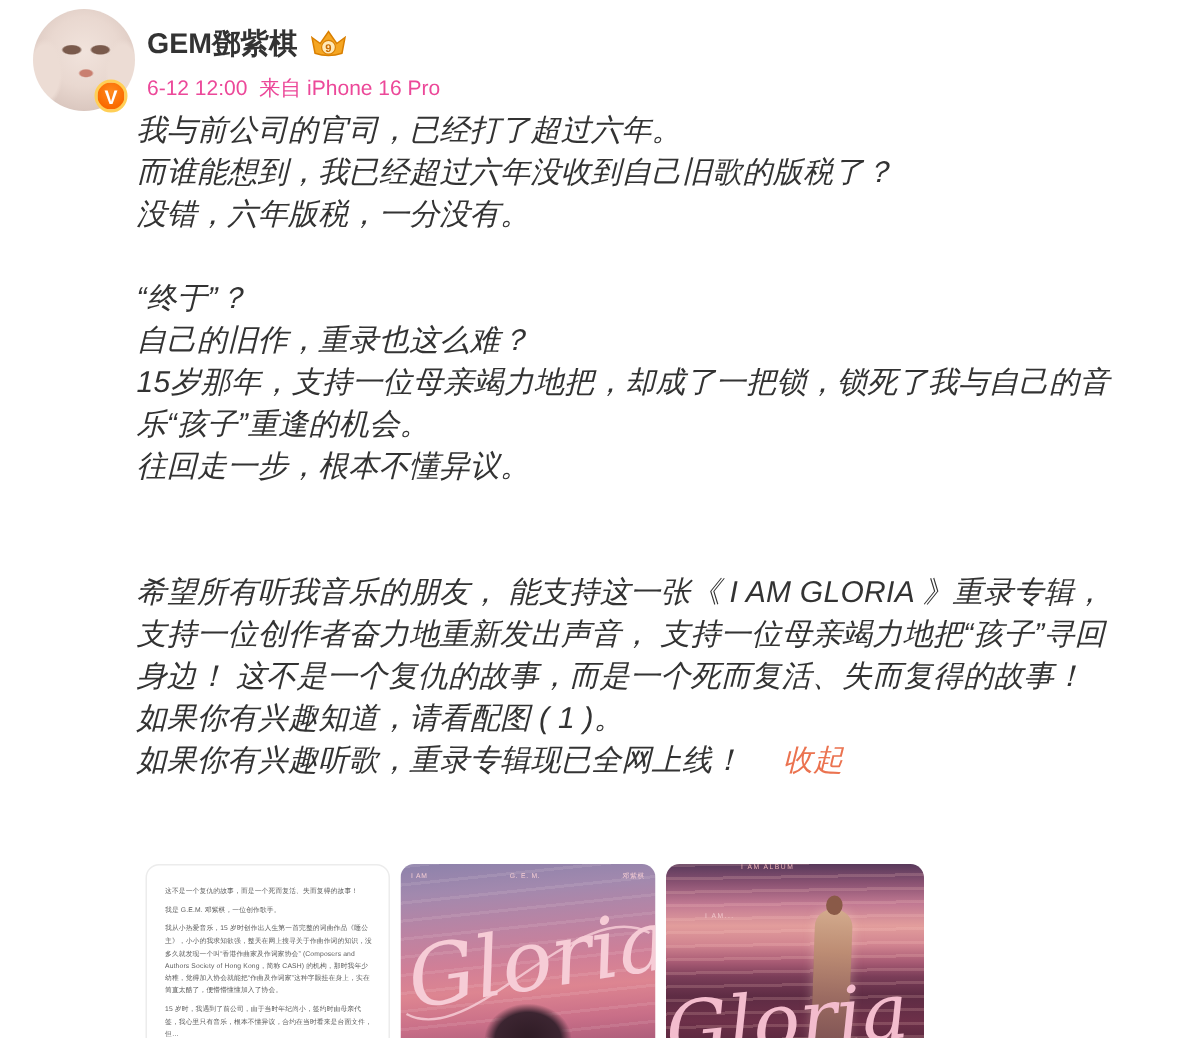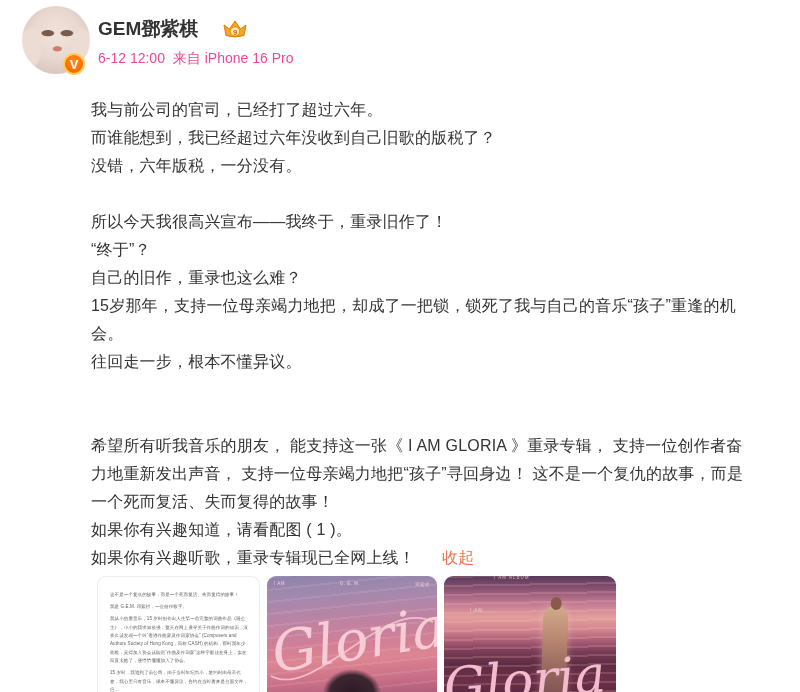--- a/index.html
+++ b/index.html
@@ -22,30 +22,31 @@
     cursor:pointer;
   }
   .v-badge {
     position:absolute; left:63px; top:53px; width:22px; height:22px; border-radius:50%;
     background:radial-gradient(circle at 50% 35%, #ff8a1e 0%, #f96a00 70%);
     border:2px solid #ffcf57; color:#fff; font-weight:bold; font-size:13px;
     display:flex; align-items:center; justify-content:center; line-height:1;
   }
   .username {
     position:absolute; left:98px; top:16px; font-size:19px; font-weight:700; color:#333;
-    display:flex; align-items:center; gap:24px; cursor:pointer;
+    display:flex; align-items:center; gap:8px; cursor:pointer;
   }
   .meta { position:absolute; left:98px; top:50px; font-size:14px; color:#ec4899; }
   .meta span { margin-right:4px; }
 
   
   .body-text {
-    position:absolute; left:91px; top:96px; width:660px;
-    font-size:16px; line-height:28px; color:#333; letter-spacing:0.2px;
+    position:absolute; left:91px; top:73px; width:660px;
+    font-size:20px; line-height:28px; color:#333; letter-spacing:0.2px;
     word-break:break-all;
+    font-style:italic;
   }
   .tline { min-height:28px; }
   .collapse { color:#eb7350; margin-left:27px; text-decoration:none; cursor:pointer; }
 
   
   .attachments { position:absolute; left:97px; top:576px; display:flex; gap:7px; }
   .att { border-radius:9px; overflow:hidden; position:relative; height:142px; flex:none; cursor:pointer; }
 
   .letter-card { width:163px; background:#fff; border:1px solid #ececec; padding:13px 12px; }
   .letter-inner {
@@ -123,21 +124,20 @@
   <div class="meta">
     <span>6-12 12:00</span>
     <span>来自 iPhone 16 Pro</span>
   </div>
 
   <div class="body-text">
     <div class="tline">我与前公司的官司，已经打了超过六年。</div>
     <div class="tline">而谁能想到，我已经超过六年没收到自己旧歌的版税了？</div>
     <div class="tline">没错，六年版税，一分没有。</div>
     <div class="tline"></div>
-    <div class="tline">所以今天我很高兴宣布——我终于，重录旧作了！</div>
     <div class="tline">“终于”？</div>
     <div class="tline">自己的旧作，重录也这么难？</div>
     <div class="tline">15岁那年，支持一位母亲竭力地把，却成了一把锁，锁死了我与自己的音乐“孩子”重逢的机会。</div>
     <div class="tline">往回走一步，根本不懂异议。</div>
     <div class="tline"></div>
     <div class="tline"></div>
     <div class="tline">希望所有听我音乐的朋友， 能支持这一张《 I AM GLORIA 》重录专辑， 支持一位创作者奋力地重新发出声音， 支持一位母亲竭力地把“孩子”寻回身边！  这不是一个复仇的故事，而是一个死而复活、失而复得的故事！</div>
     <div class="tline">如果你有兴趣知道，请看配图 ( 1 )。</div>
     <div class="tline">
       <span>如果你有兴趣听歌，重录专辑现已全网上线！</span><a class="collapse">收起</a>

